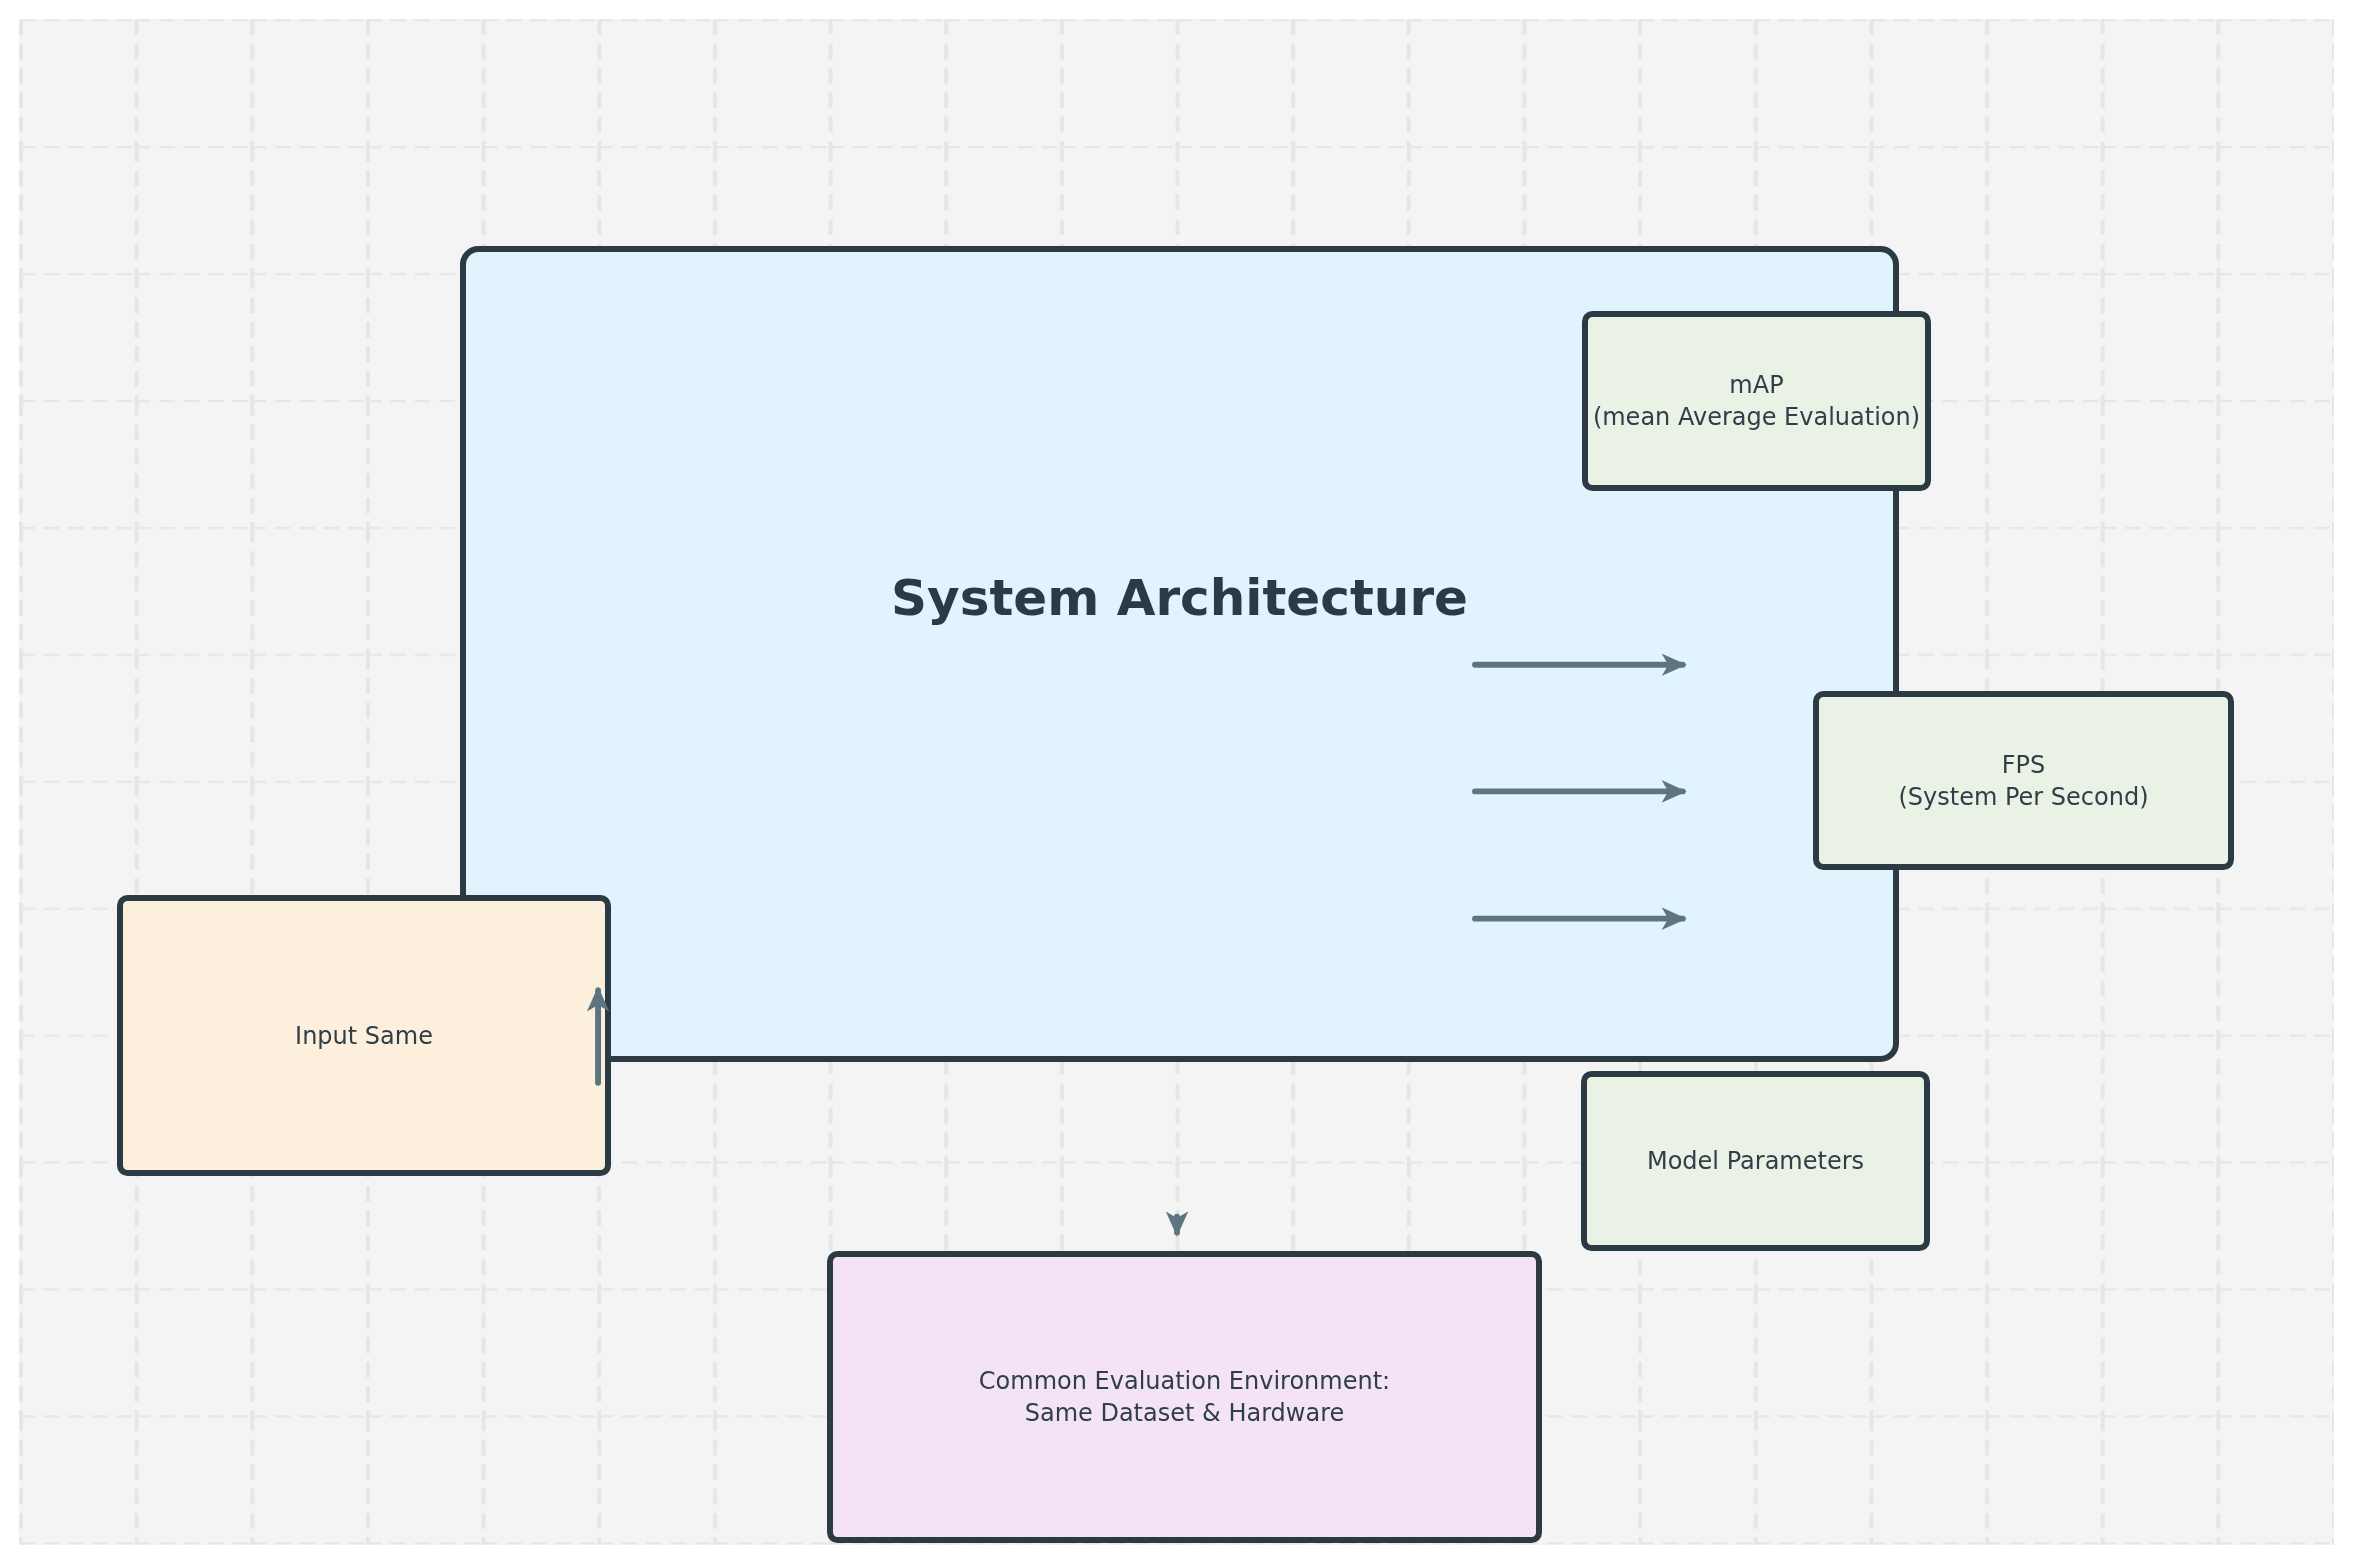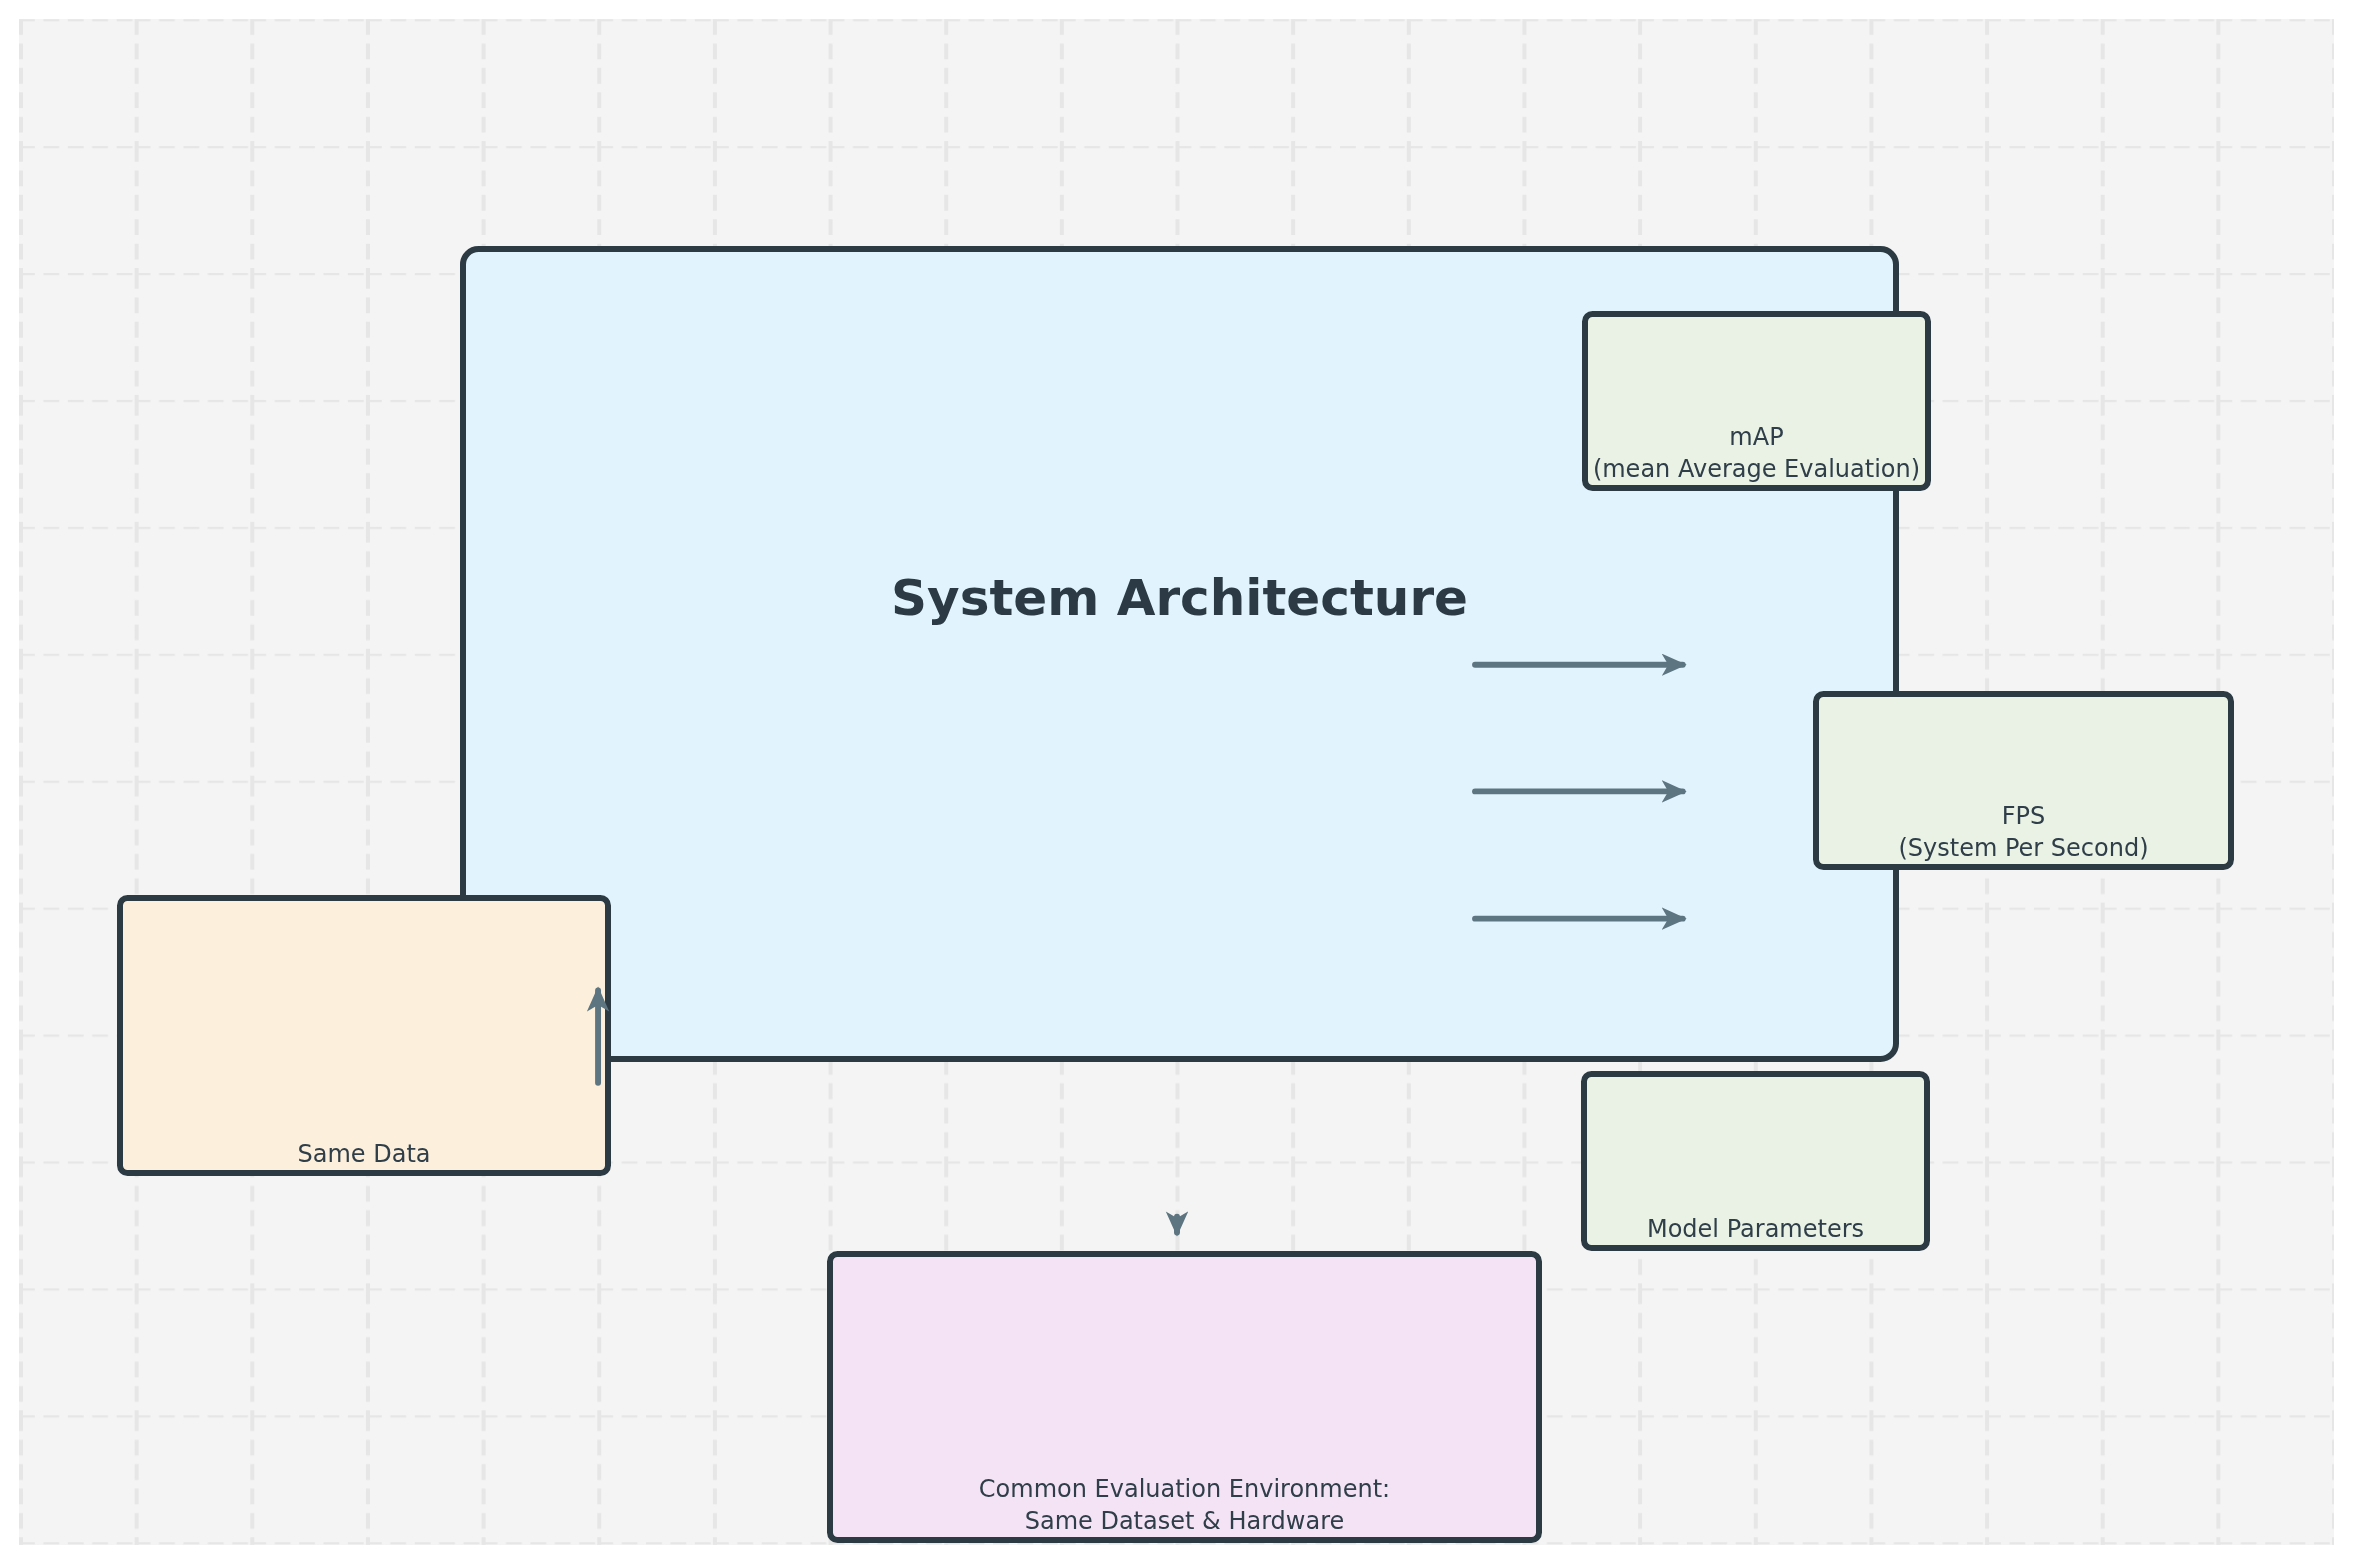--- a/index.html
+++ b/index.html
@@ -14,21 +14,21 @@
     position:absolute;left:19px;top:18.5px;
     width:2315px;height:1526px;
     background:#f4f4f4;
   }
   .gridsvg{position:absolute;left:0;top:0;width:100%;height:100%;}
   .overlay{position:absolute;left:0;top:0;width:2354px;height:1563px;z-index:30;pointer-events:none;}
   .node{
     position:absolute;
     box-sizing:border-box;
     border:6px solid #2c3a43;
-    display:flex;align-items:flex-end;justify-content:center;
+    display:flex;align-items:center;justify-content:center;
     text-align:center;
     color:#2f3e49;
     font-size:24px;line-height:32px;
     z-index:20;
     white-space:nowrap;
   }
   .panel{
     position:absolute;
     box-sizing:border-box;
     border:6px solid #2c3a43;
@@ -87,21 +87,21 @@
       <span>FPS</span><br>
       <span>(System Per Second)</span>
     </div>
   </div>
 
   <div class="node green r16 node-mp">
     <div>Model Parameters</div>
   </div>
 
   <div class="node peach r16 node-input">
-    <div>Same Data</div>
+    <div>Input Same</div>
   </div>
 
   <div class="node purple r16 node-eval">
     <div>
       <span>Common Evaluation Environment:</span><br>
       <span>Same Dataset &amp; Hardware</span>
     </div>
   </div>
 
   <svg class="overlay" width="2354" height="1563" xmlns="http://www.w3.org/2000/svg" viewBox="0 0 3570 2370">

